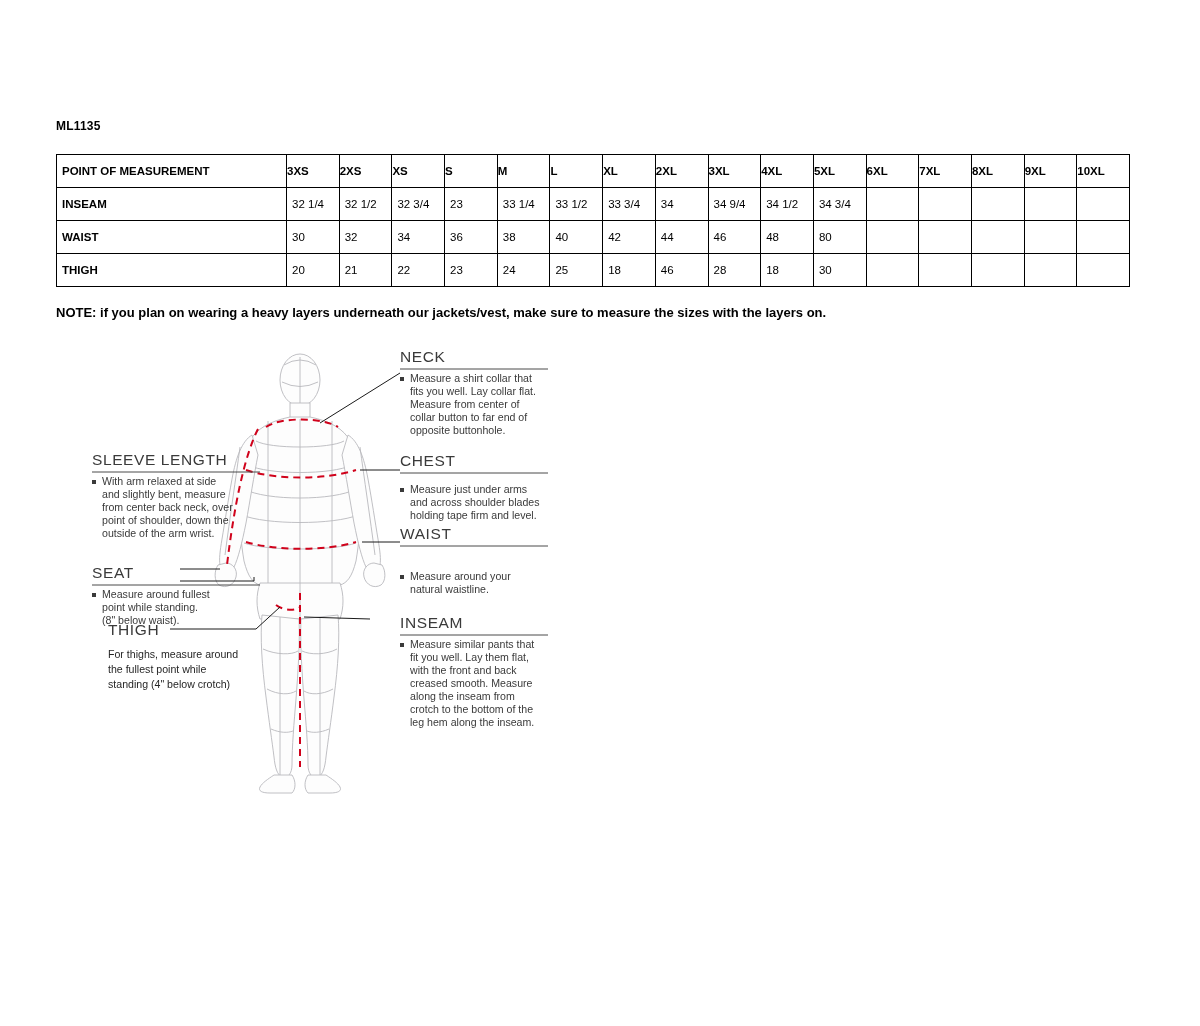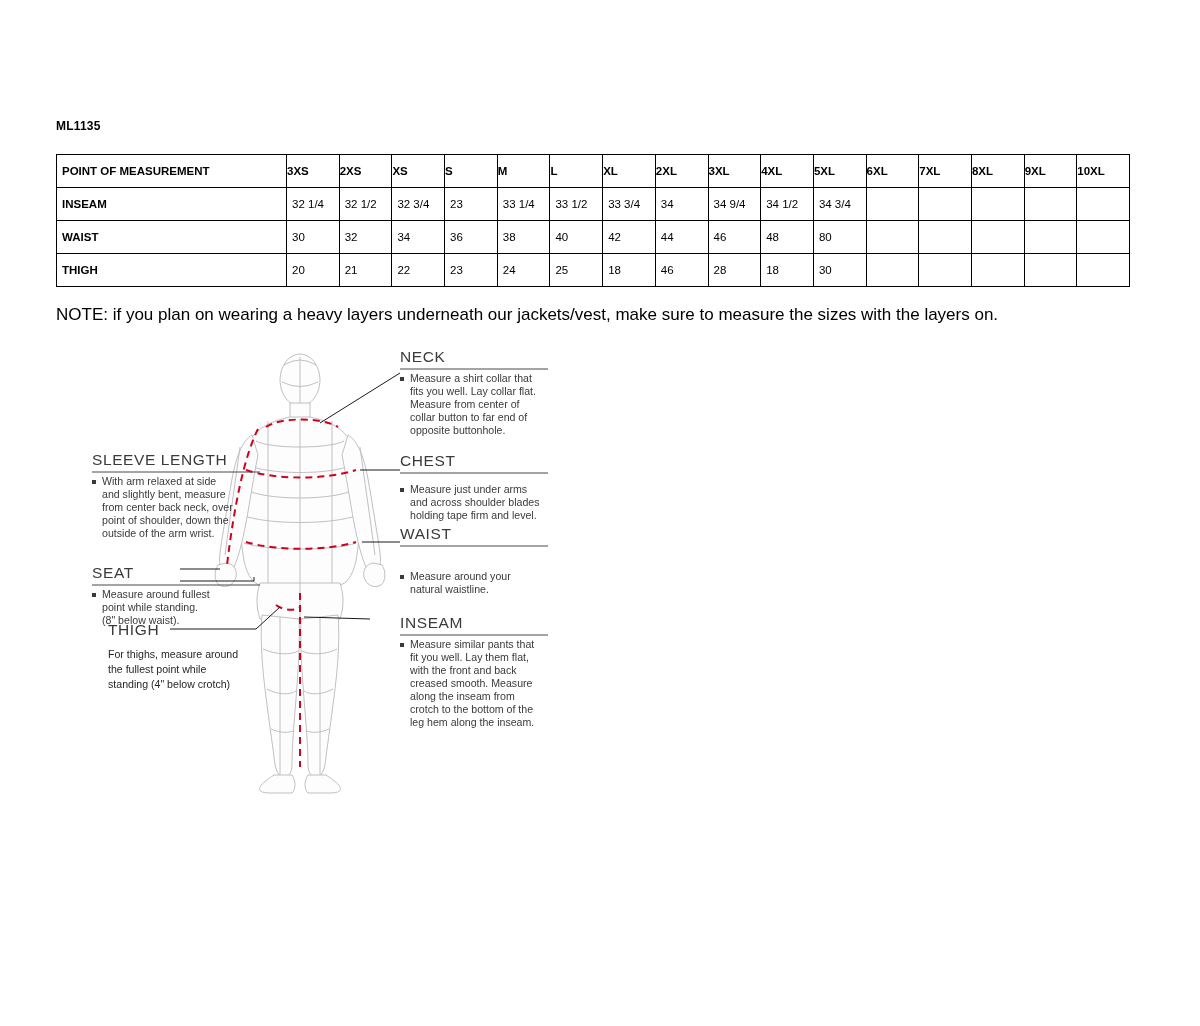--- a/index.html
+++ b/index.html
@@ -57,22 +57,22 @@
   }
   .size-table td.size-cell {
     font-weight: normal;
   }
 
   
   .note {
     position: absolute;
     left: 56px;
     top: 305px;
-    font-size: 17px;
-    font-weight: normal;
+    font-size: 13px;
+    font-weight: bold;
   }
 
   
   .diagram {
     position: absolute;
     left: 70px;
     top: 337px;
     width: 500px;
     height: 460px;
   }

